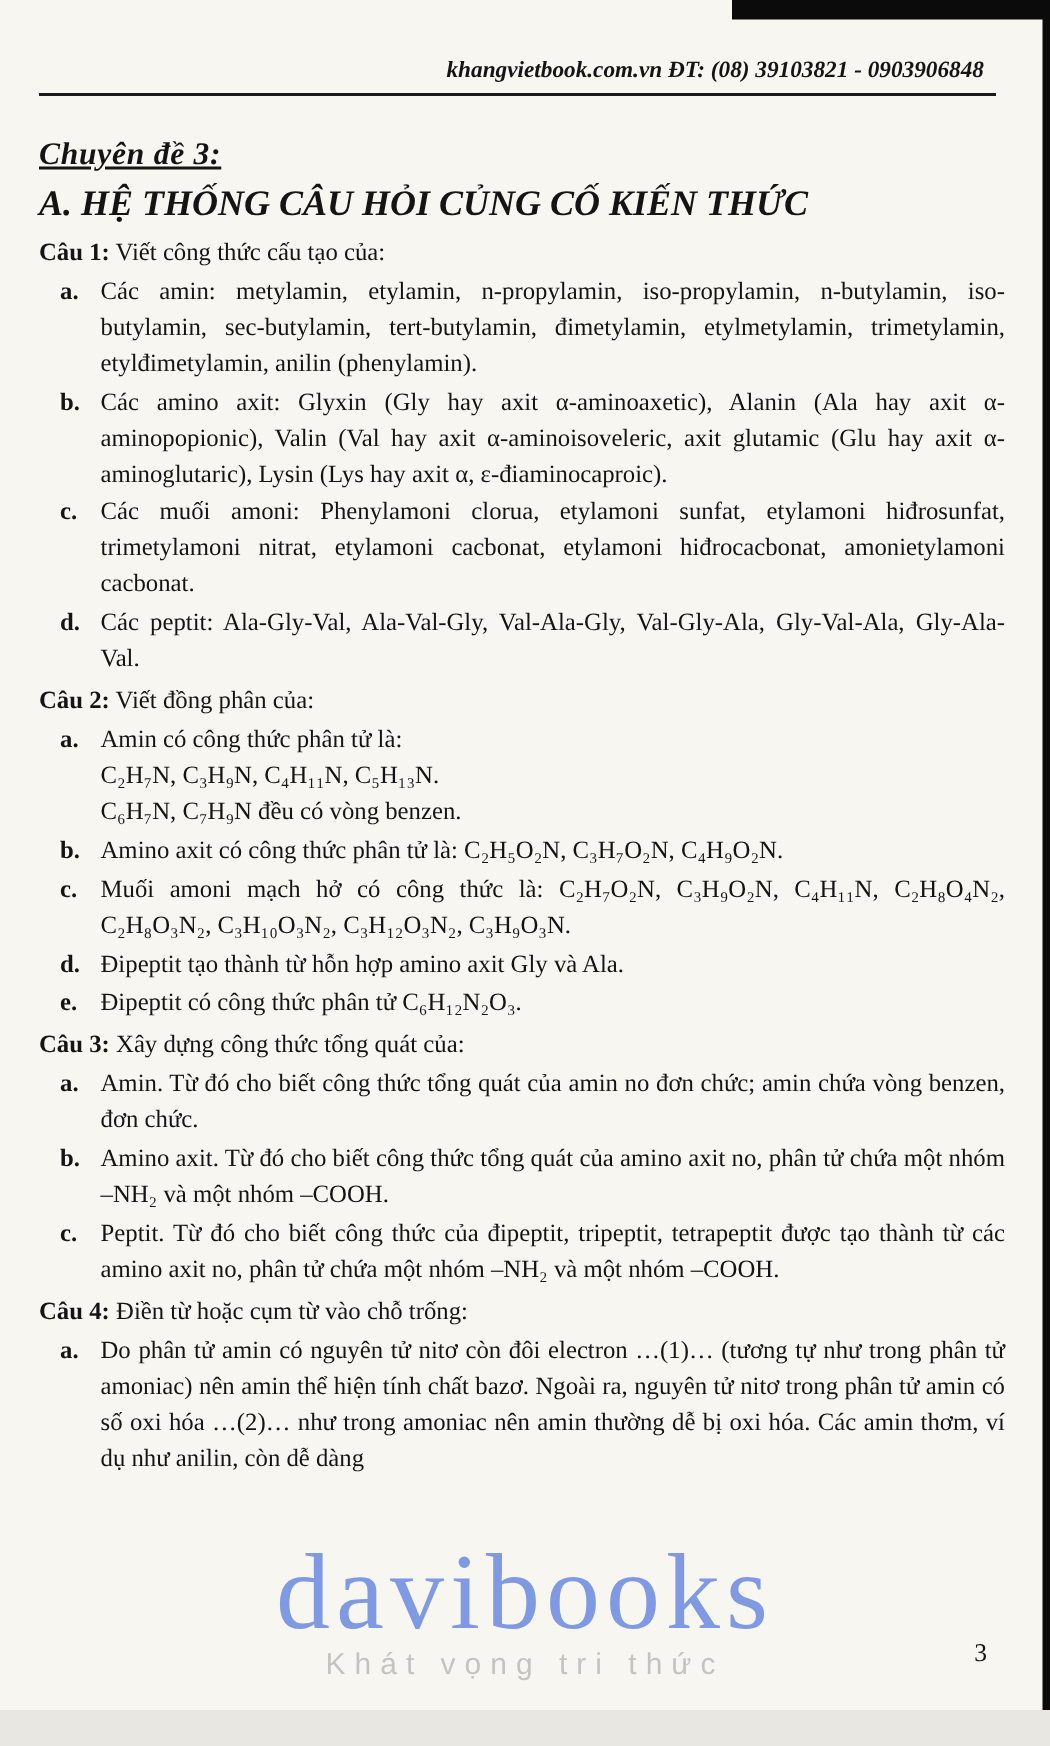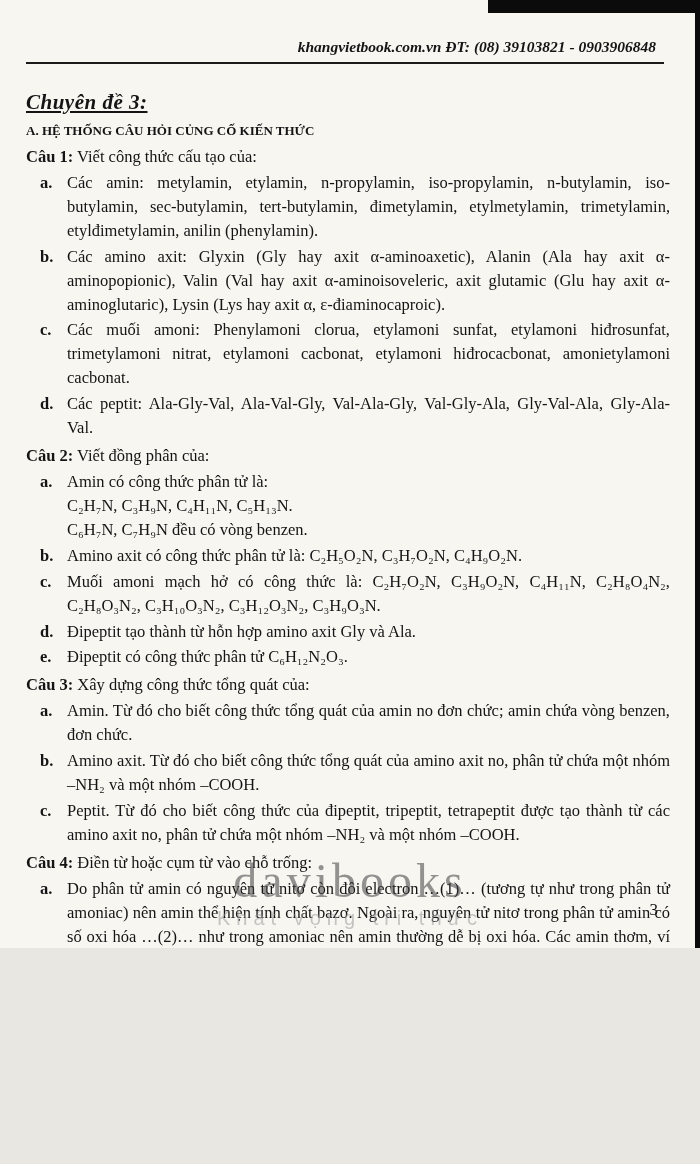--- a/index.html
+++ b/index.html
@@ -4,21 +4,21 @@
 <style>
   html, body { margin: 0; padding: 0; }
   body {
     width: 700px; height: 1164px;
     background: #e9e7e2;
     font-family: "Liberation Serif", serif;
     color: #141414;
   }
   .page {
     position: relative;
-    width: 700px; height: 948px;
+    width: 700px; height: 1140px;
     background: #f8f6f1;
     overflow: hidden;
     box-sizing: border-box;
     padding: 0 30px 0 26px;
   }
   .top-edge-bar {
     position: absolute; top: 0; right: 0;
     width: 212px; height: 13px;
     background: #0b0b0b;
   }
@@ -50,22 +50,23 @@
   }
   .page-title {
     margin: 18px 0 10px 0;
     text-align: center;
     font-size: 30px;
     font-weight: bold;
     letter-spacing: 1px;
     font-family: "Liberation Serif", serif;
   }
   .section-heading {
-    font-size: 13px;
-    font-weight: bold;
+    font-size: 24px;
+    font-weight: bold;
+    font-style: italic;
     margin: 8px 0 6px 0;
   }
   .q-line {
     margin: 4px 0 2px 0;
     font-size: 16.5px;
     line-height: 1.45;
     text-align: justify;
   }
   .q-label { font-weight: bold; }
   .item {
@@ -88,22 +89,22 @@
   .watermark {
     position: absolute;
     left: 0; right: 0;
     bottom: 18px;
     text-align: center;
     pointer-events: none;
     z-index: 5;
     opacity: 0.55;
   }
   .wm-main {
-    font-size: 48px;
-    color: #404040;
+    font-size: 72px;
+    color: #1d4ed8;
     font-family: "Liberation Serif", serif;
     letter-spacing: 4px;
     line-height: 1;
   }
   .wm-sub {
     font-size: 20px;
     color: #9a9a9a;
     letter-spacing: 6px;
     margin-top: 2px;
     font-family: "Liberation Sans", sans-serif;

